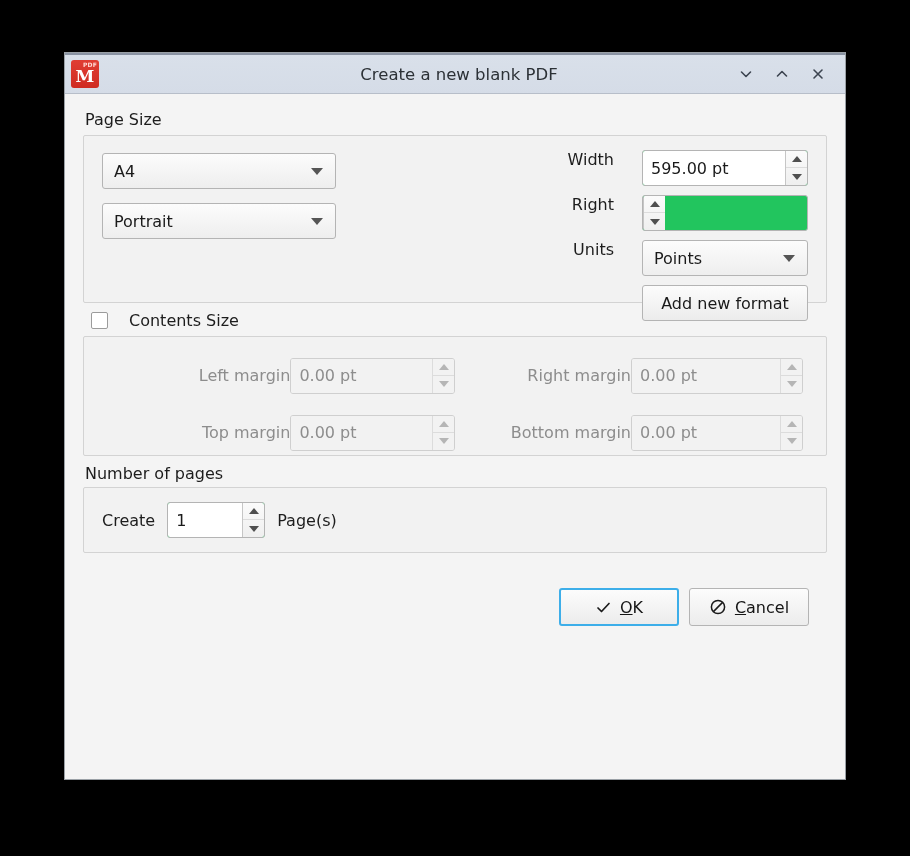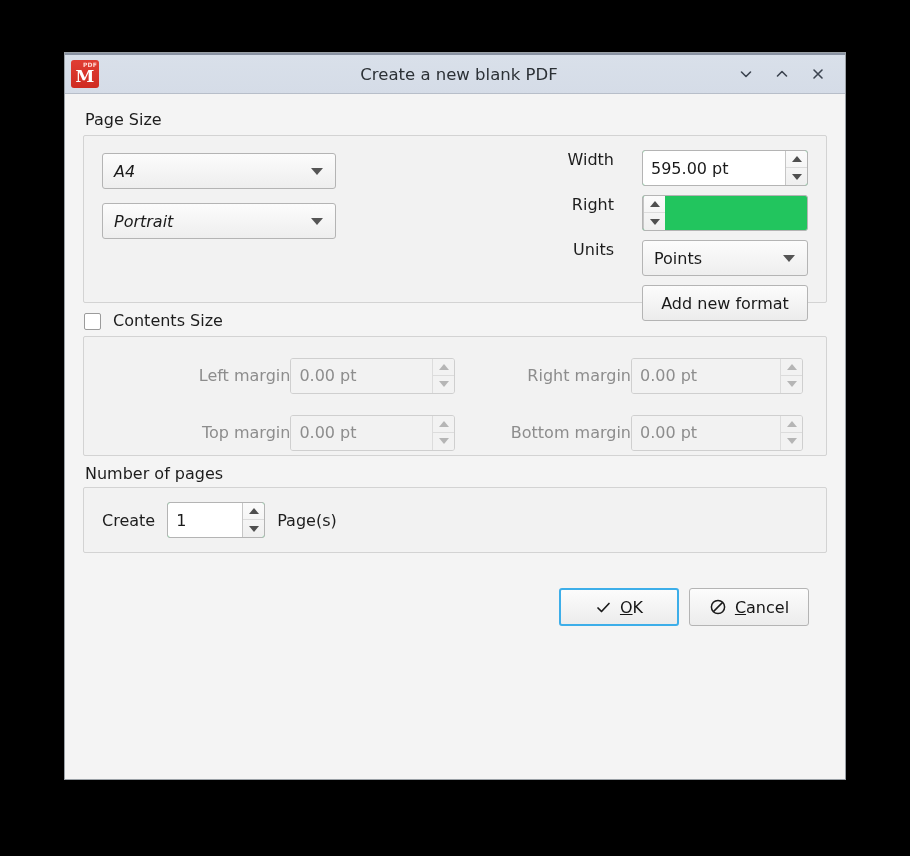--- a/index.html
+++ b/index.html
@@ -97,22 +97,22 @@
   }
 
   .section { position: relative; margin-bottom: 9px; }
   .section-title {
     font-size: 16px;
     color: #1d1d1d;
     margin: 0 0 6px 2px;
     line-height: 18px;
   }
   .section-title.inline-check {
-    display: flex; align-items: flex-end; gap: 12px;
-    margin-left: 1px;
+    display: flex; align-items: flex-start; gap: 21px;
+    margin-left: 8px;
   }
   .groupbox {
     border: 1px solid #d3d3d3;
     background: #f2f2f2;
     border-radius: 2px;
   }
 
   
   .checkbox {
     width: 17px; height: 17px;
@@ -121,21 +121,21 @@
     border-radius: 2px;
     flex: 0 0 17px;
   }
 
   
   #pagesize-group {
     height: 168px;
     padding: 14px 18px 0 18px;
     display: flex;
   }
-  #pagesize-left { width: 252px; padding-top: 3px; font-style: italic; }
+  #pagesize-left { width: 252px; padding-top: 3px; }
   #pagesize-right {
     margin-left: auto;
     display: flex; flex-direction: column;
     gap: 9px;
     align-items: flex-end;
   }
   .field-row { display: flex; align-items: flex-start; gap: 28px; }
   .field-label {
     font-size: 16px; color: #1d1d1d;
     text-align: right;

